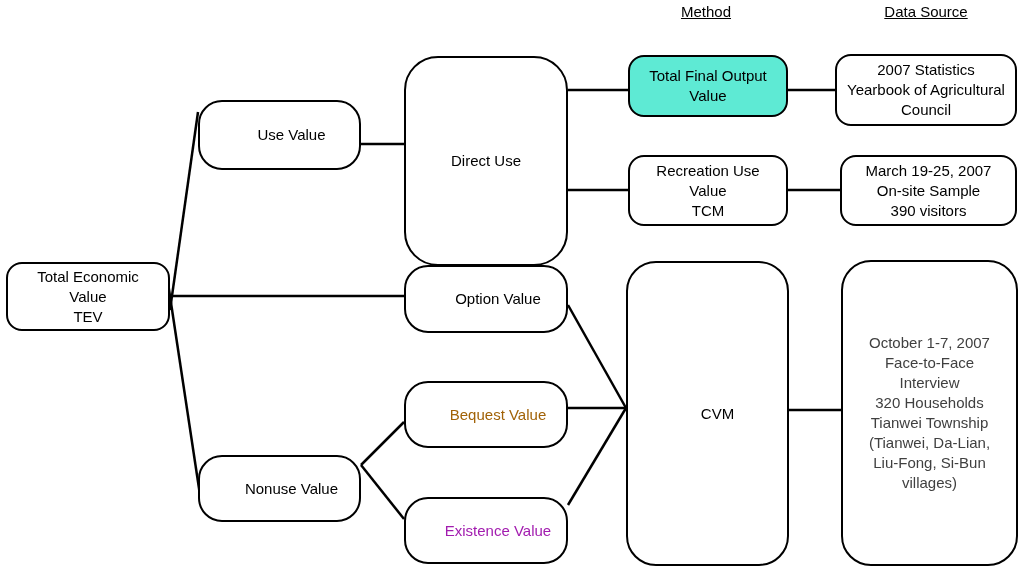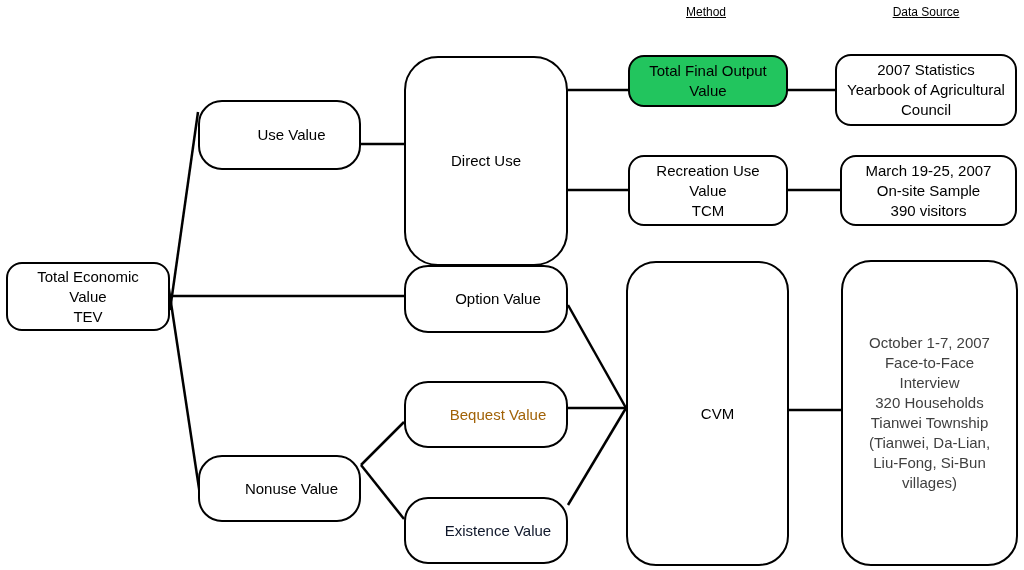--- a/index.html
+++ b/index.html
@@ -10,21 +10,21 @@
   #canvas {
     position: relative;
     width: 1024px;
     height: 570px;
     background: #ffffff;
     font-family: "Liberation Sans", sans-serif;
     overflow: hidden;
   }
   .col-header {
     position: absolute;
-    font-size: 12px;
+    font-size: 15px;
     color: #000000;
     text-align: center;
     text-decoration: underline;
     white-space: nowrap;
     line-height: 18px;
   }
   .node {
     position: absolute;
     box-sizing: border-box;
     border: 2.5px solid #000000;
@@ -80,22 +80,22 @@
     </div>
   <div id="nodes-layer">
       <div class="node r-small" style="left: 6px; top: 262px; width: 164px; height: 69px; border-color: rgb(0, 0, 0); background: rgb(255, 255, 255); color: rgb(0, 0, 0);">Total Economic
 Value
 TEV</div>
       <div class="node r-med" style="left: 198px; top: 100px; width: 163px; height: 70px; border-color: rgb(0, 0, 0); background: rgb(255, 255, 255); color: rgb(0, 0, 0);">Use Value</div>
       <div class="node r-med" style="left: 198px; top: 432px; width: 163px; height: 67px; border-color: rgb(0, 0, 0); background: rgb(255, 255, 255); color: rgb(0, 0, 0); margin-top: 23px;">Nonuse Value</div>
       <div class="node r-big" style="left: 404px; top: 56px; width: 164px; height: 210px; border-color: rgb(0, 0, 0); background: rgb(255, 255, 255); color: rgb(0, 0, 0);">Direct Use</div>
       <div class="node r-med" style="left: 404px; top: 265px; width: 164px; height: 68px; border-color: rgb(0, 0, 0); background: rgb(255, 255, 255); color: rgb(0, 0, 0);">Option Value</div>
       <div class="node r-med" style="left: 404px; top: 381px; width: 164px; height: 67px; border-color: rgb(0, 0, 0); background: rgb(255, 255, 255); color: #a16207;">Bequest Value</div>
-      <div class="node r-med" style="left: 404px; top: 497px; width: 164px; height: 67px; border-color: rgb(0, 0, 0); background: rgb(255, 255, 255); color: #0f172a;">Existence Value</div>
-      <div class="node r-small" style="left: 628px; top: 55px; width: 160px; height: 52px; border-color: rgb(0, 0, 0); background: #22c55e; color: rgb(0, 0, 0);">Total Final Output
+      <div class="node r-med" style="left: 404px; top: 497px; width: 164px; height: 67px; border-color: rgb(0, 0, 0); background: rgb(255, 255, 255); color: #a21caf;">Existence Value</div>
+      <div class="node r-small" style="left: 628px; top: 55px; width: 160px; height: 62px; border-color: rgb(0, 0, 0); background: #5eead4; color: rgb(0, 0, 0);">Total Final Output
 Value</div>
       <div class="node r-small" style="left: 628px; top: 155px; width: 160px; height: 71px; border-color: rgb(0, 0, 0); background: rgb(255, 255, 255); color: rgb(0, 0, 0);">Recreation Use
 Value
 TCM</div>
       <div class="node r-tall" style="left: 626px; top: 261px; width: 163px; height: 305px; border-color: rgb(0, 0, 0); background: rgb(255, 255, 255); color: rgb(0, 0, 0); padding-left: 20px;">CVM</div>
       <div class="node r-small" style="left: 835px; top: 54px; width: 182px; height: 72px; border-color: rgb(0, 0, 0); background: rgb(255, 255, 255); color: rgb(0, 0, 0);">2007 Statistics
 Yearbook of Agricultural
 Council</div>
       <div class="node r-small" style="left: 840px; top: 155px; width: 177px; height: 71px; border-color: rgb(0, 0, 0); background: rgb(255, 255, 255); color: rgb(0, 0, 0);">March 19-25, 2007
 On-site Sample

